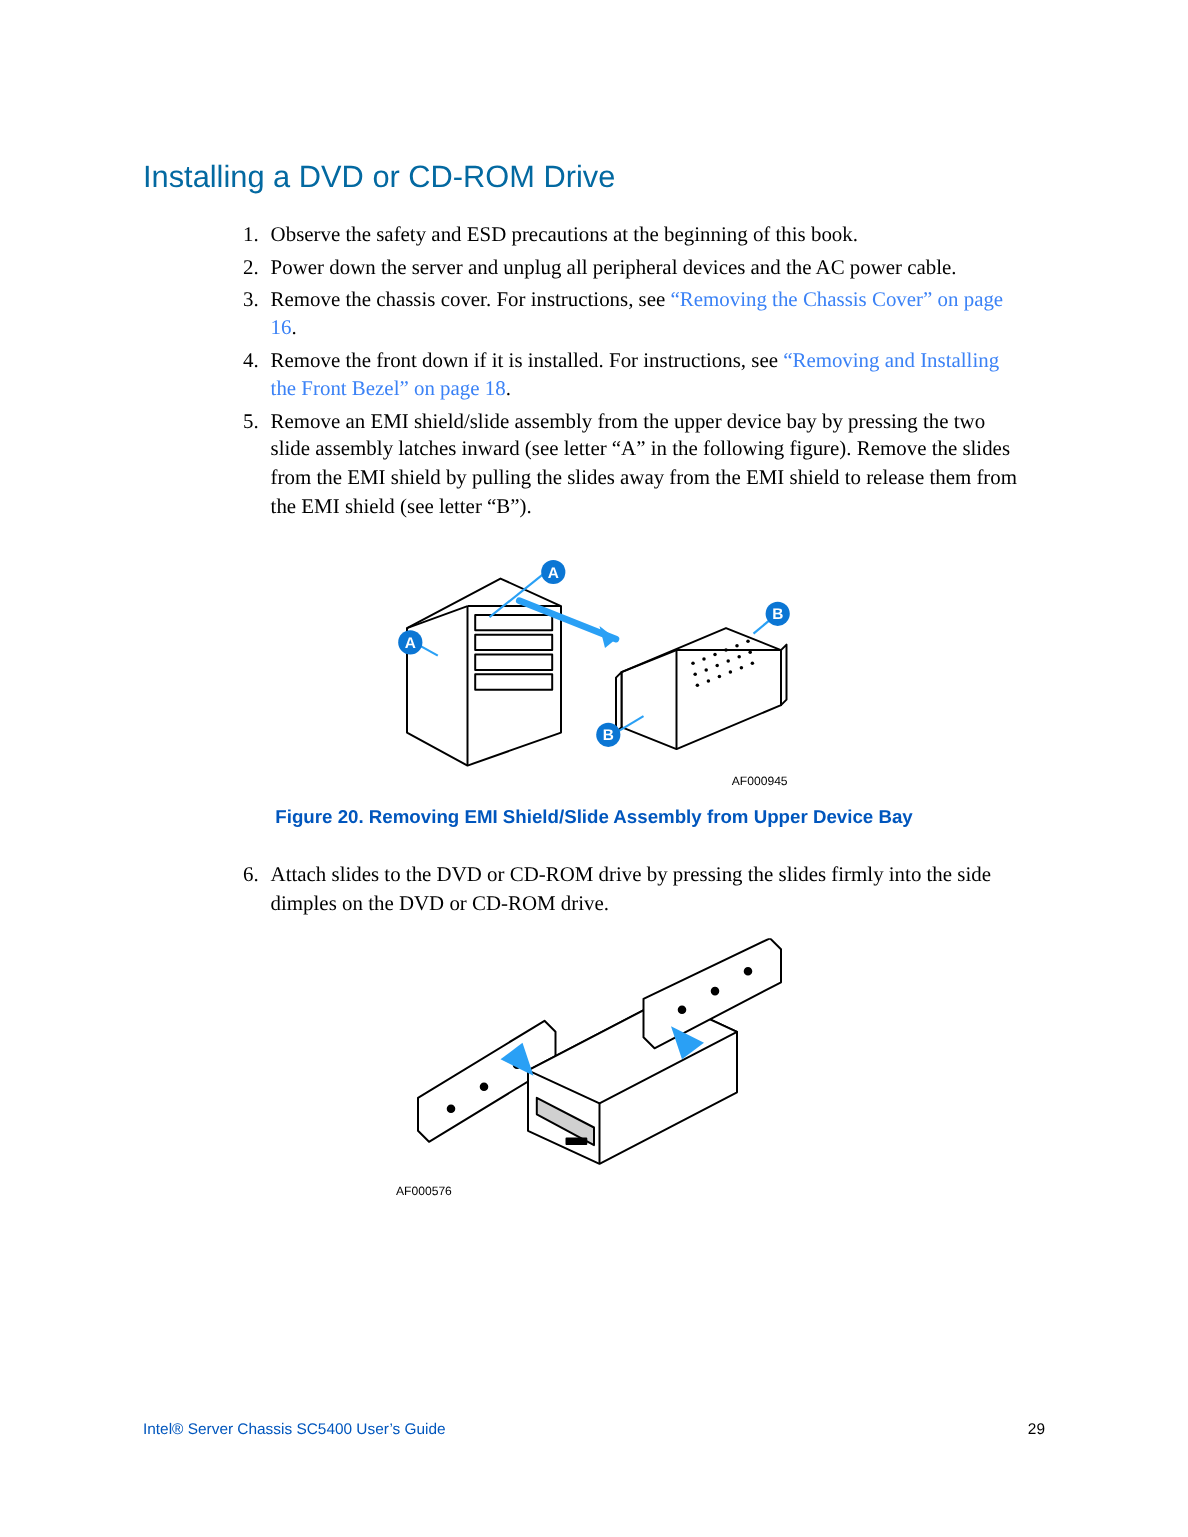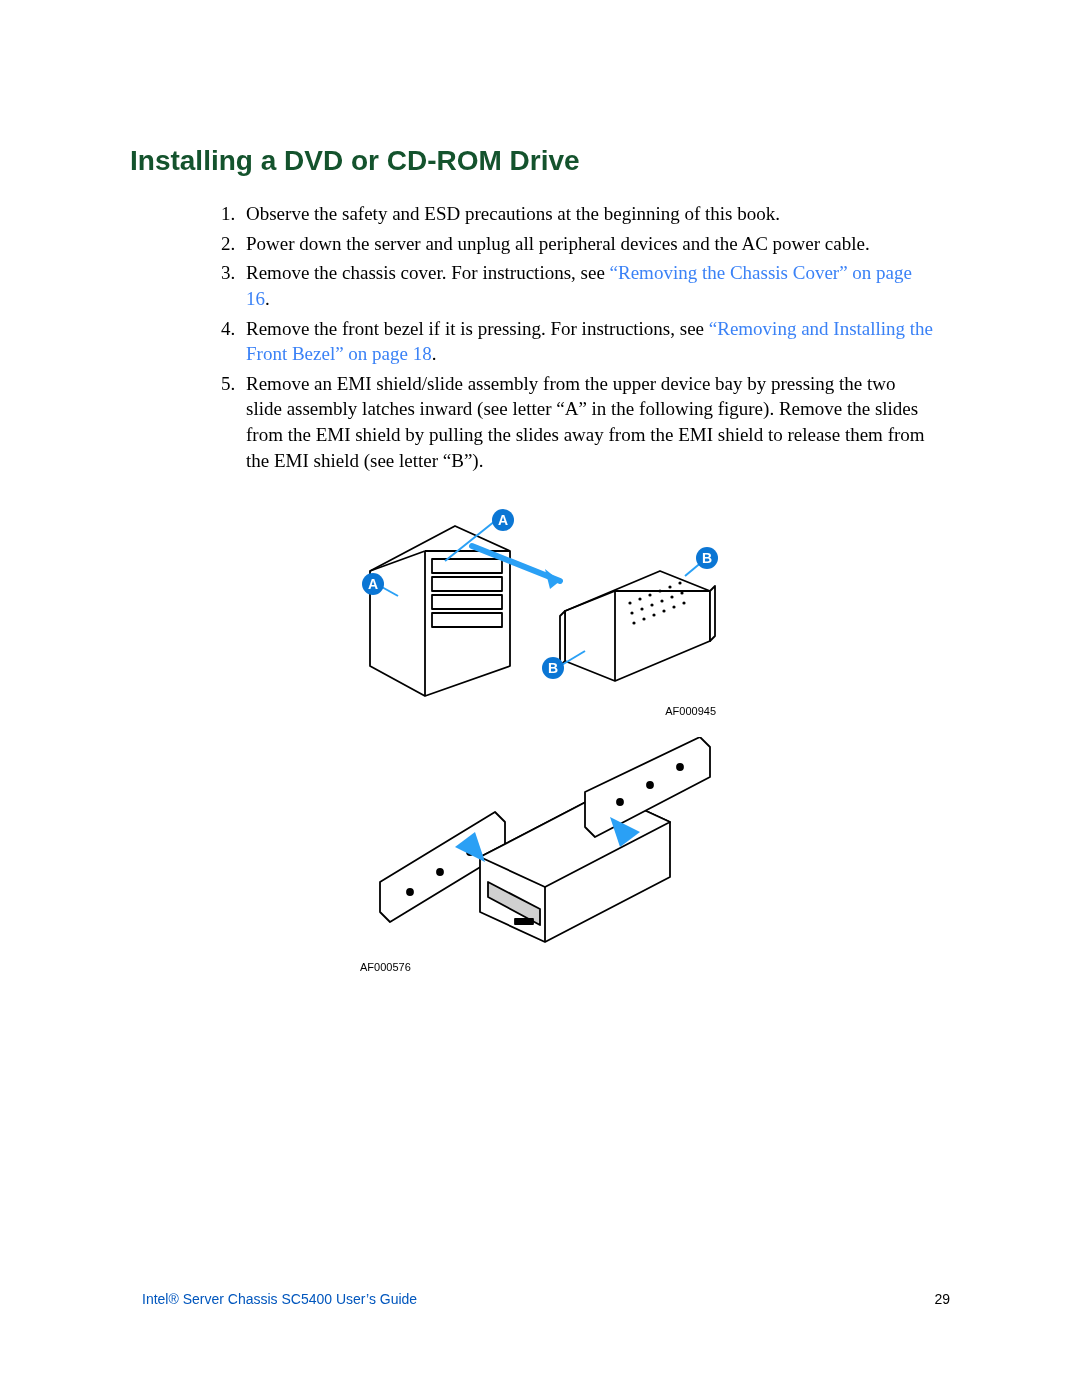--- a/index.html
+++ b/index.html
@@ -11,22 +11,22 @@
     width: 1080px;
     height: 1397px;
     position: relative;
     box-sizing: border-box;
   }
   .page {
     padding: 145px 130px 0 130px;
   }
   h2.section-heading {
     font-family: Arial, Helvetica, sans-serif;
-    font-weight: bold;
-    color: #14532d;
+    font-weight: normal;
+    color: #0369a1;
     font-size: 28px;
     margin: 0 0 24px 0;
   }
   ol.steps {
     margin: 0 16px 0 70px;
     padding: 0 0 0 40px;
     font-size: 19px;
     line-height: 1.35;
   }
   ol.steps li {
@@ -73,21 +73,21 @@
     font-family: Arial, Helvetica, sans-serif;
     font-size: 14px;
     font-weight: bold;
     display: flex;
     align-items: center;
     justify-content: center;
   }
   .footer {
     position: absolute;
     bottom: 90px;
-    left: 142px;
+    left: 130px;
     right: 130px;
     font-family: Arial, Helvetica, sans-serif;
     font-size: 14px;
     color: #0056bd;
     display: flex;
     justify-content: space-between;
   }
   .footer .page-num { color: #000; text-align: center; }
   
   svg { display:block; }
@@ -99,21 +99,21 @@
 
   <h2 class="section-heading">Installing a DVD or CD-ROM Drive</h2>
 
   <ol class="steps">
     <li><span>Observe the safety and ESD precautions at the beginning of this book.</span></li>
     <li><span>Power down the server and unplug all peripheral devices and the AC power cable.</span></li>
     <li>
       <span>Remove the chassis cover. For instructions, see </span><a href="#" class="xref">“Removing the Chassis Cover” on page 16</a><span>.</span>
     </li>
     <li>
-      <span>Remove the front bezel if it is pressing. For instructions, see </span><a href="#" class="xref">“Removing and Installing the Front Bezel” on page 18</a><span>.</span>
+      <span>Remove the front down if it is installed. For instructions, see </span><a href="#" class="xref">“Removing and Installing the Front Bezel” on page 18</a><span>.</span>
     </li>
     <li><span>Remove an EMI shield/slide assembly from the upper device bay by pressing the two slide assembly latches inward (see letter “A” in the following figure). Remove the slides from the EMI shield by pulling the slides away from the EMI shield to release them from the EMI shield (see letter “B”).</span></li>
   </ol>
 
   <div class="figure-block">
     <div class="figure-art" style="width:360px;">
       <svg width="360" height="210" viewBox="0 0 360 210">
 
         <g stroke="#000" stroke-width="1.8" fill="#fff" stroke-linejoin="round">
           <polygon points="10,80 95,35 150,60 150,175 65,205 10,175"></polygon>
@@ -171,22 +171,26 @@
         </g>
       </svg>
       
       <div class="callout" style="left:132px; top:18px;">A</div>
       <div class="callout" style="left:2px; top:82px;">A</div>
       <div class="callout" style="left:336px; top:56px;">B</div>
       <div class="callout" style="left:182px; top:166px;">B</div>
 
       <div class="figure-refnum">AF000945</div>
     </div>
+    <div class="figure-caption">Figure 20. Removing EMI Shield/Slide Assembly from Upper Device Bay</div>
   </div>
 
+  <ol class="steps" start="6">
+    <li><span>Attach slides to the DVD or CD-ROM drive by pressing the slides firmly into the side dimples on the DVD or CD-ROM drive.</span></li>
+  </ol>
 
   <div class="figure-block">
     <div class="figure-art" style="width:360px;">
       <svg width="360" height="220" viewBox="0 0 360 220">
 
         <g stroke="#000" stroke-width="1.8" fill="#fff" stroke-linejoin="round">
           <polygon points="20,145 135,75 145,85 145,115 30,185 20,175"></polygon>
           <circle cx="50" cy="155" r="3" fill="#000"></circle>
           <circle cx="80" cy="135" r="3" fill="#000"></circle>
           <circle cx="110" cy="115" r="3" fill="#000"></circle>

